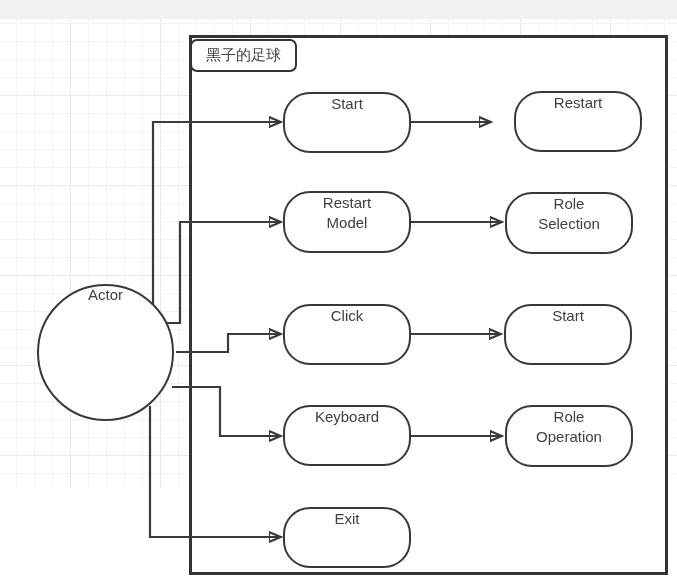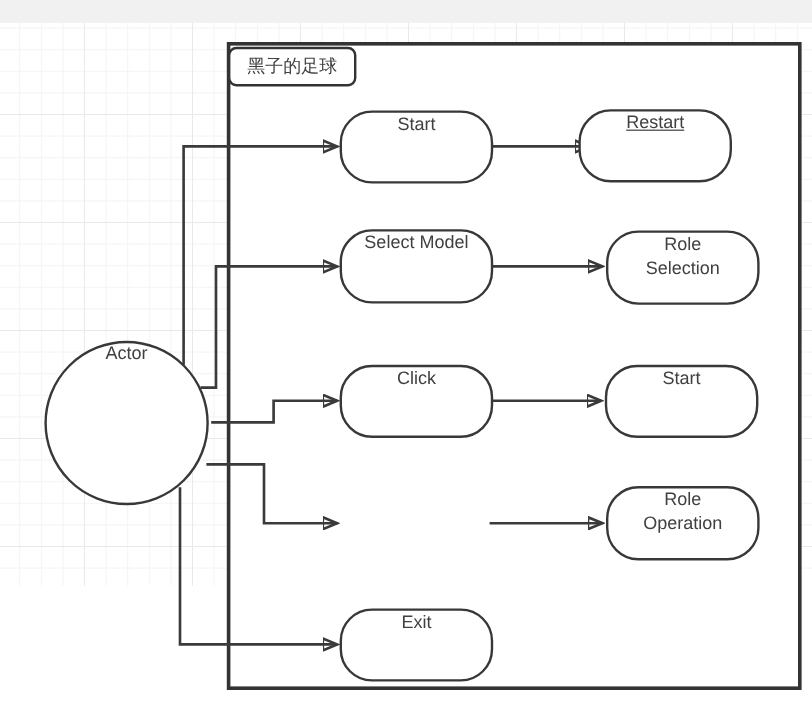--- a/index.html
+++ b/index.html
@@ -49,21 +49,21 @@
     background:#ffffff;border:2.5px solid #383838;border-radius:50%;
     display:flex;justify-content:center;
     font-size:15px;color:#404040;z-index:3;
   }
   
   #n-start-left     {left:283px;top:92px;}
   #n-select-model   {left:283px;top:191px;height:58px;}
   #n-click          {left:283px;top:304px;}
   #n-keyboard       {left:283px;top:405px;}
   #n-exit           {left:283px;top:507px;}
-  #n-restart        {left:482px;top:91px;text-decoration:underline;}
+  #n-restart        {left:514px;top:91px;}
   #n-role-selection {left:505px;top:192px;height:58px;}
   #n-start-right    {left:504px;top:304px;}
   #n-role-operation {left:505px;top:405px;height:58px;}
 </style>
 </head>
 <body>
 
 <div class="canvas">
 
   <div class="topbar"></div>
@@ -92,24 +92,27 @@
   </div>
 
   <div class="actor">
     <span class="lbl">Actor</span>
   </div>
 
   <div class="node" id="n-start-left">
     <span class="lbl">Start</span>
   </div>
   <div class="node" id="n-select-model">
-    <span class="lbl">Select Model</span>
+    <span class="lbl">Restart Model</span>
   </div>
   <div class="node" id="n-click">
     <span class="lbl">Click</span>
+  </div>
+  <div class="node" id="n-keyboard">
+    <span class="lbl">Keyboard</span>
   </div>
   <div class="node" id="n-exit">
     <span class="lbl">Exit</span>
   </div>
 
   <div class="node" id="n-restart">
     <span class="lbl">Restart</span>
   </div>
   <div class="node" id="n-role-selection">
     <span class="lbl">Role Selection</span>

